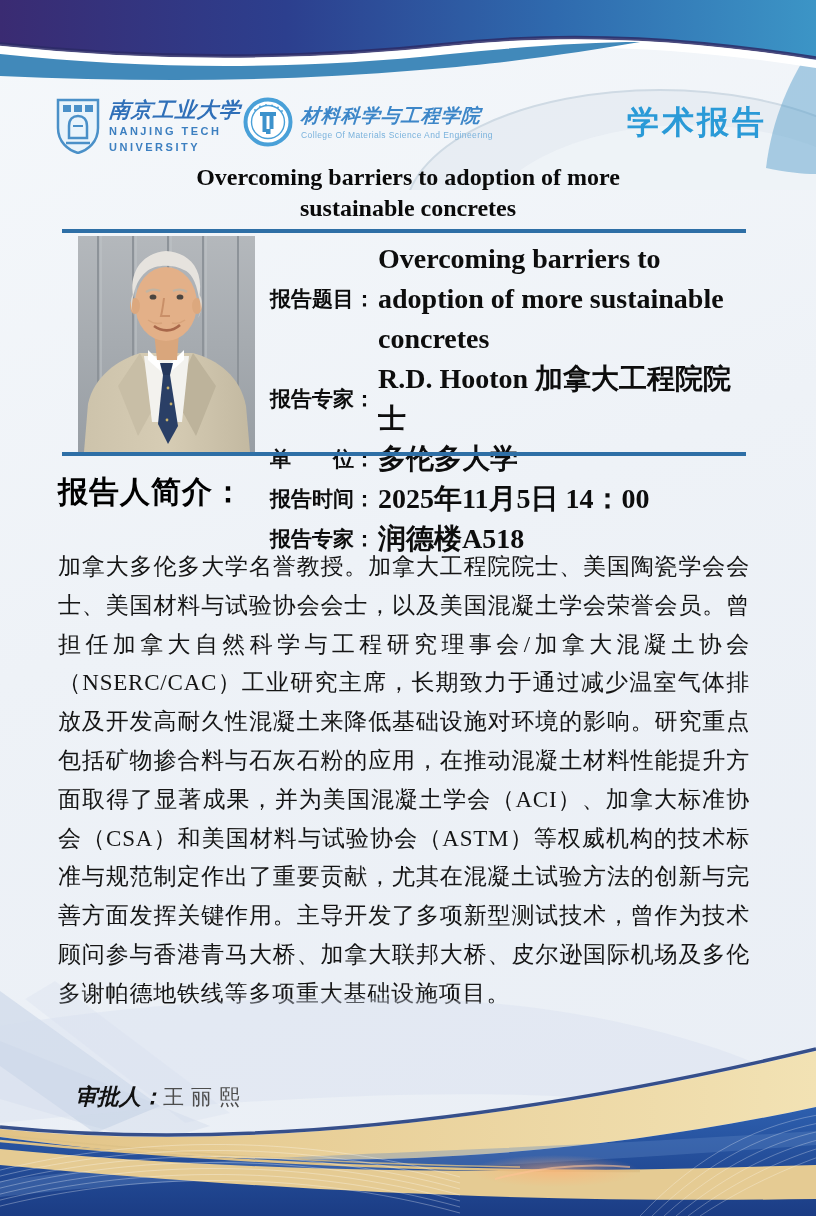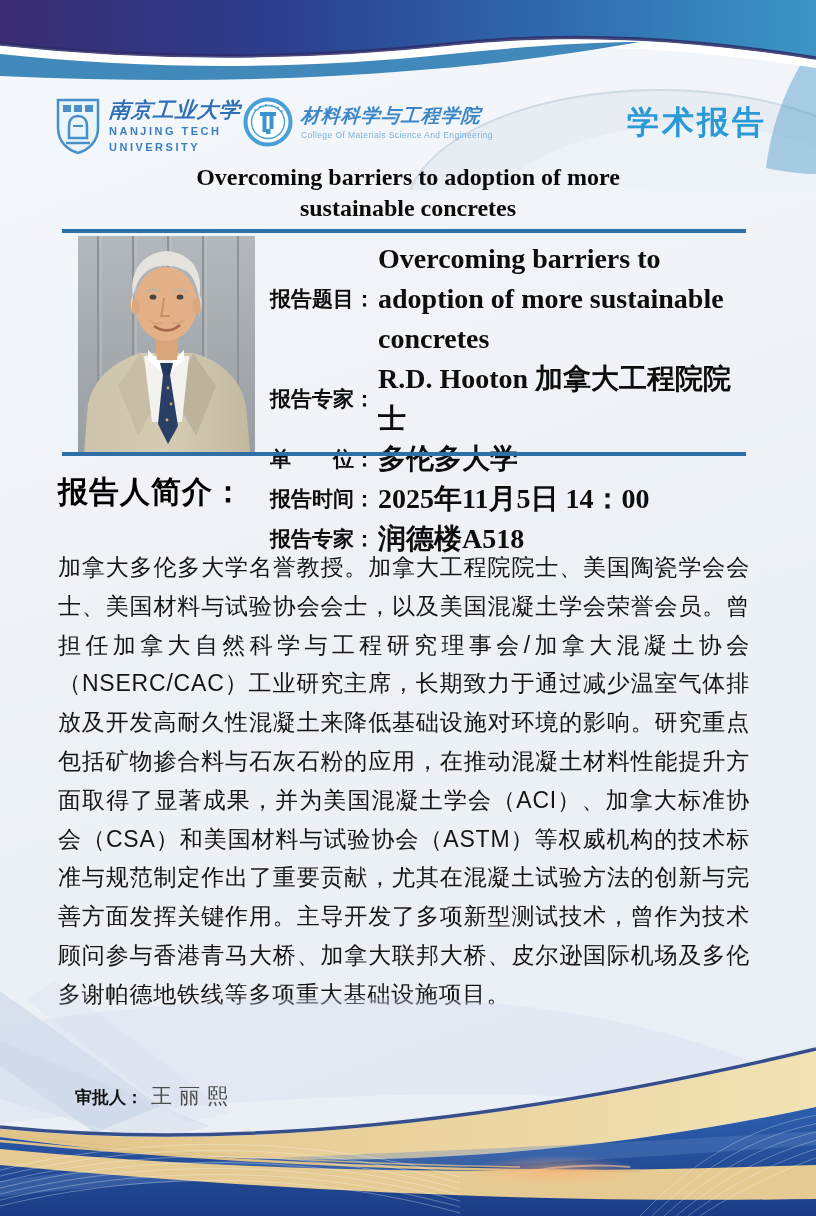--- a/index.html
+++ b/index.html
@@ -40,29 +40,29 @@
   .info{position:absolute;left:270px;top:239px;width:478px;}
   .info-row{display:flex;align-items:center;font-weight:bold;color:#0d0d0d;
     font-family:"Liberation Serif","DejaVu Serif",serif;}
   .info-label{flex:0 0 108px;font-size:21px;line-height:40px;white-space:nowrap;}
   .info-value{flex:1;font-size:28px;line-height:40px;}
 
   
   .bio-heading{position:absolute;left:58px;top:472px;font-size:30px;font-weight:700;
     color:#000;letter-spacing:1px;}
   .bio-text{position:absolute;left:58px;top:548px;width:692px;
-    font-family:Liberation Sans, sans-serif;
+    font-family:Liberation Serif, serif;
     font-size:23px;line-height:38.8px;letter-spacing:0.8px;color:#151515;
     text-align:justify;}
 
   
   .approval{position:absolute;left:75px;top:1082px;display:flex;align-items:baseline;z-index:5;}
-  .approval-label{font-size:17px;font-weight:900;color:#111;}
+  .approval-label{font-size:22px;font-weight:900;color:#111;font-style:italic;}
   .approval-name{font-family:"Liberation Serif","DejaVu Serif",serif;font-size:21px;
-    color:#4d4d4d;letter-spacing:7px;margin-left:8px;}
+    color:#4d4d4d;letter-spacing:7px;}
 </style>
 </head>
 <body>
 
 <div class="poster">
 
   <svg class="hdr-svg" width="816" height="190" viewBox="0 0 816 190" aria-hidden="true">
     <defs>
       <linearGradient id="gBand" x1="0" y1="0" x2="1" y2="0">
         <stop offset="0" stop-color="#3a2b72"></stop>

